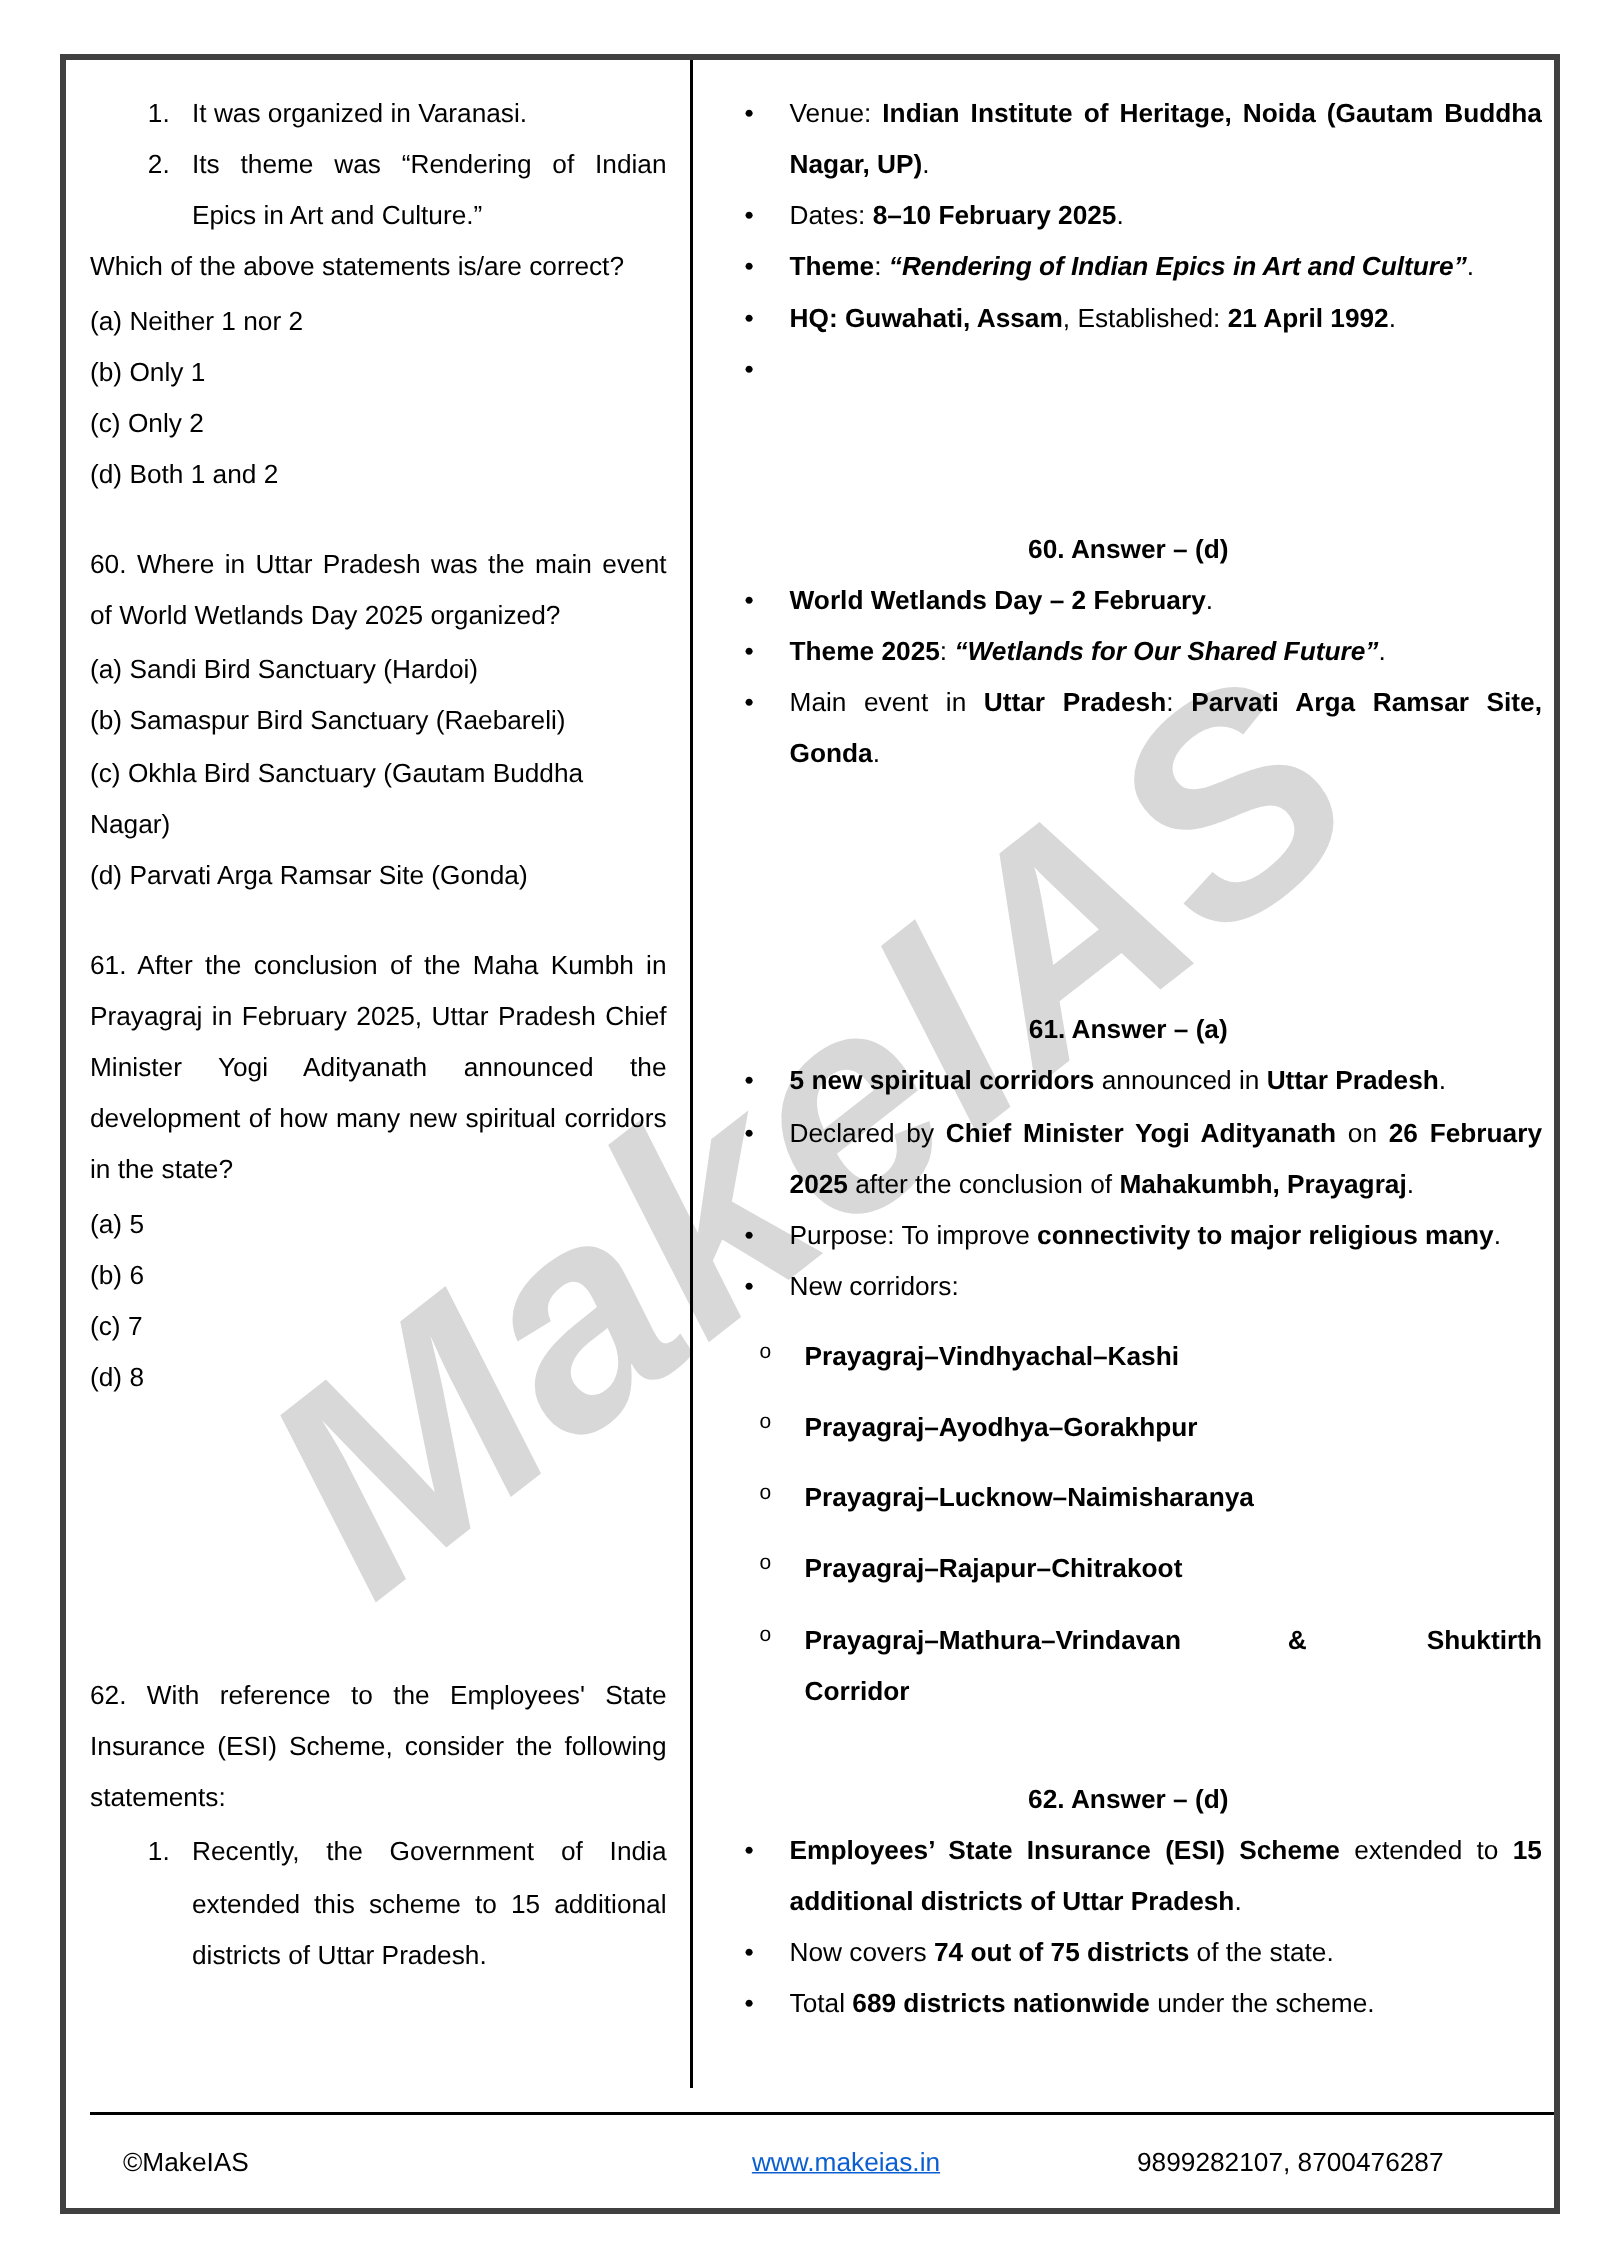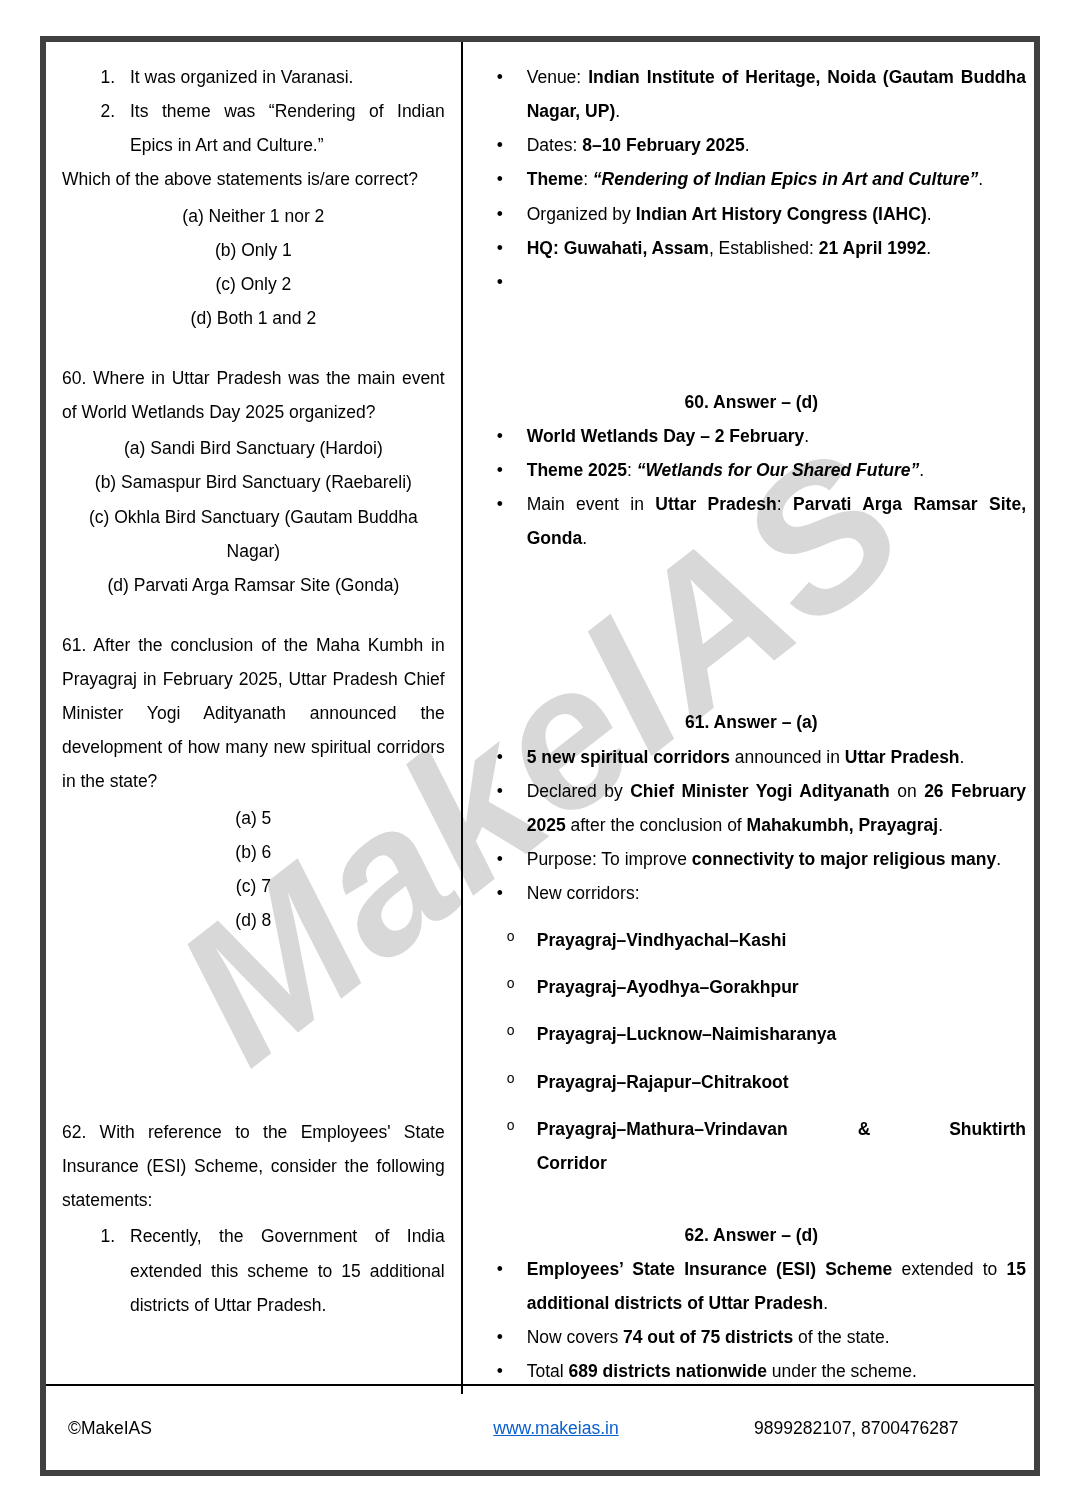--- a/index.html
+++ b/index.html
@@ -14,21 +14,21 @@
     color: #000000;
     position: relative;
     overflow: hidden;
   }
   .page {
     position: absolute;
     left: 40px;
     top: 36px;
     width: 1000px;
     height: 1440px;
-    border: 6px solid #404040;
+    border: 4px solid #404040;
     box-sizing: border-box;
     background: transparent;
   }
   .watermark {
     position: absolute;
     left: 0; top: 0;
     width: 1080px; height: 1512px;
     pointer-events: none;
     z-index: 0;
     display: flex;
@@ -64,24 +64,24 @@
     padding-right: 16px;
   }
   .col-right {
     width: 576px;
     padding-left: 14px;
     padding-right: 8px;
   }
   .footer {
     position: absolute;
     z-index: 2;
-    left: 0;
+    left: 16px;
     right: 0;
     bottom: 0;
-    height: 86px;
+    height: 64px;
     border-top: 2px solid #000;
     display: flex;
     align-items: center;
     box-sizing: border-box;
     padding: 0 22px;
     font-size: 17.5px;
   }
   .footer-left { width: 33%; }
   .footer-mid { width: 34%; text-align: center; }
   .footer-right { width: 33%; text-align: center; }
@@ -97,21 +97,20 @@
     font-size: 17.5px;
     line-height: 1.95;
     text-align: justify;
     text-justify: inter-word;
     margin: 0 0 2px 0;
   }
   .opt {
     font-size: 17.5px;
     line-height: 1.95;
     margin: 0;
-    text-align: center;
   }
   .spacer { height: 26px; }
 
   ol.numlist {
     margin: 0 0 0 0;
     padding-left: 58px;
     list-style-type: decimal;
   }
   ol.numlist li {
     font-size: 17.5px;
@@ -222,21 +221,20 @@
       </ol>
 
     </div>
 
     <div class="col col-right">
 
       <ul class="bullets">
         <li>Venue: <b>Indian Institute of Heritage, Noida (Gautam Buddha Nagar, UP)</b>.</li>
         <li>Dates: <b>8–10 February 2025</b>.</li>
         <li><b>Theme</b>: <i><b>“Rendering of Indian Epics in Art and Culture”</b></i>.</li>
-        <li>Organized by <b>Indian Art History Congress (IAHC)</b>.</li>
         <li><b>HQ: Guwahati, Assam</b>, Established: <b>21 April 1992</b>.</li>
         <li class="li-empty"></li>
       </ul>
 
       <div style="height:86px"></div>
 
       <p class="ans">60. Answer – (d)</p>
       <ul class="bullets">
         <li><b>World Wetlands Day – 2 February</b>.</li>
         <li><b>Theme 2025</b>: <i><b>“Wetlands for Our Shared Future”</b></i>.</li>

